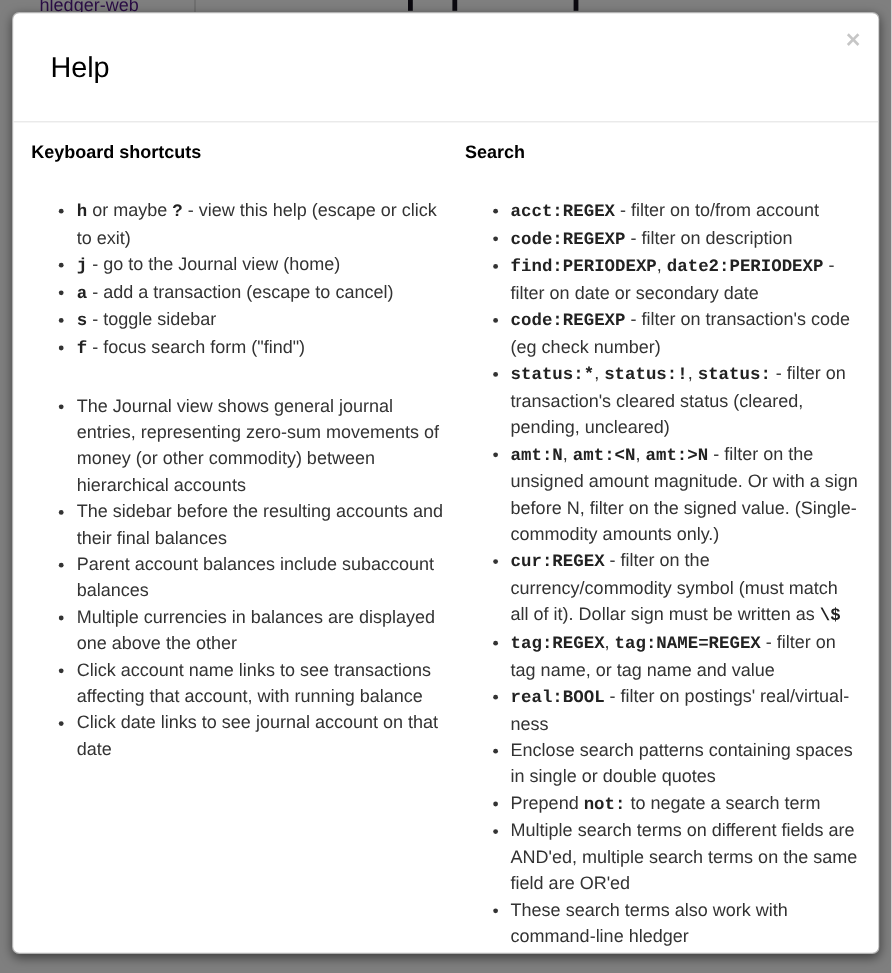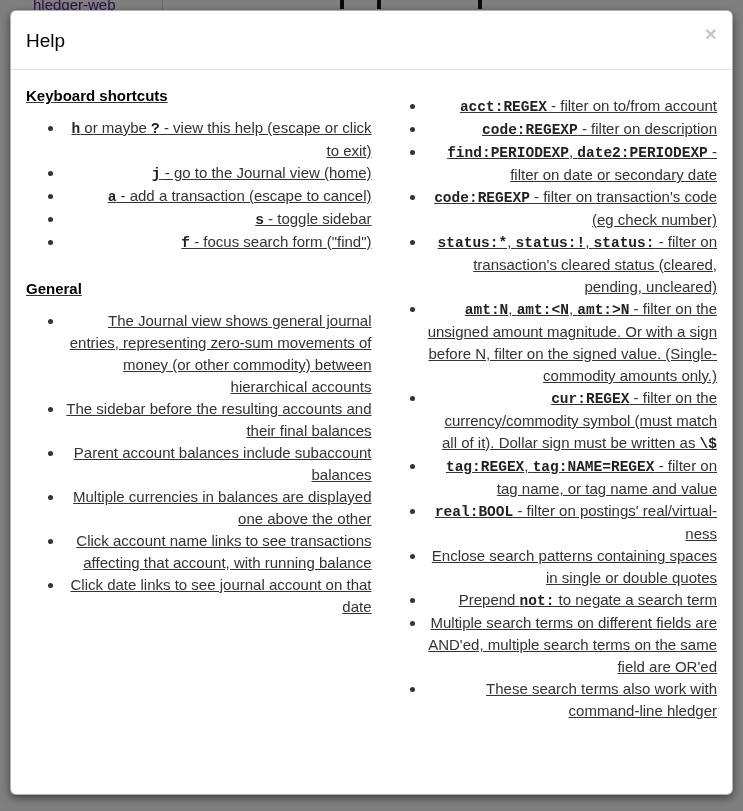--- a/index.html
+++ b/index.html
@@ -41,42 +41,42 @@
     border-radius: 6px;
     box-shadow: 0 3px 9px rgba(0,0,0,0.5);
     overflow: hidden;
   }
   .modal-header {
     padding: 16px 15px 14px;
     border-bottom: 1px solid #e5e5e5;
     position: relative;
   }
   .modal-title {
-    margin: 0; font-size: 19px; font-weight: 400; color: #000; line-height: 28px;
+    margin: 16px; font-size: 24px; font-weight: 400; color: #000; line-height: 28px;
   }
   .close-btn {
     position: absolute; top: 12px; right: 15px;
     border: 0; background: none; padding: 0; cursor: pointer;
     font-size: 21px; font-weight: bold; line-height: 1;
     color: #000; opacity: 0.22;
     font-family: "Liberation Sans", sans-serif;
   }
   .modal-body { padding: 15px 15px 40px; font-size: 15px; line-height: 22px; }
-  .row { display: flex; text-decoration: underline; }
+  .row { display: flex; }
   .col { width: 50%; }
   .col-right { padding-left: 16px; }
 
   .section-heading {
     font-weight: bold; color: #000;
     margin: 24px 0 10px;
     font-size: 15px; line-height: 22px;
   }
   .col > div:first-child .section-heading { margin-top: 0; }
 
-  ul.help-list { margin: 10px 0 10px; padding-left: 38px; text-align: right; }
+  ul.help-list { margin: 26px 0 10px; padding-left: 38px; }
   ul.help-list li { line-height: 22px; }
 
   code.term {
     font-family: "Liberation Mono", monospace;
     font-weight: bold;
     font-size: 14.5px;
     color: #222;
     background: none; padding: 0;
     white-space: nowrap;
   }
@@ -106,33 +106,33 @@
             <p class="section-heading">Keyboard shortcuts</p>
             <ul class="help-list">
               <li><code class="term">h</code> or maybe <code class="term">?</code> - view this help (escape or click to exit)</li>
               <li><code class="term">j</code> - go to the Journal view (home)</li>
               <li><code class="term">a</code> - add a transaction (escape to cancel)</li>
               <li><code class="term">s</code> - toggle sidebar</li>
               <li><code class="term">f</code> - focus search form ("find")</li>
             </ul>
           </div>
         <div>
-            <p class="section-heading">General</p>
             <ul class="help-list">
               <li>The Journal view shows general journal entries, representing zero-sum movements of money (or other commodity) between hierarchical accounts</li>
               <li>The sidebar before the resulting accounts and their final balances</li>
               <li>Parent account balances include subaccount balances</li>
               <li>Multiple currencies in balances are displayed one above the other</li>
               <li>Click account name links to see transactions affecting that account, with running balance</li>
               <li>Click date links to see journal account on that date</li>
             </ul>
           </div>
       </div>
       <div class="col col-right">
         <div>
+            <p class="section-heading">Search</p>
             <ul class="help-list">
               <li><code class="term">acct:REGEX</code> - filter on to/from account</li>
               <li><code class="term">code:REGEXP</code> - filter on description</li>
               <li><code class="term">find:PERIODEXP</code>, <code class="term">date2:PERIODEXP</code> - filter on date or secondary date</li>
               <li><code class="term">code:REGEXP</code> - filter on transaction's code (eg check number)</li>
               <li><code class="term">status:*</code>, <code class="term">status:!</code>, <code class="term">status:</code> - filter on transaction's cleared status (cleared, pending, uncleared)</li>
               <li><code class="term">amt:N</code>, <code class="term">amt:&lt;N</code>, <code class="term">amt:&gt;N</code> - filter on the unsigned amount magnitude. Or with a sign before N, filter on the signed value. (Single-commodity amounts only.)</li>
               <li><code class="term">cur:REGEX</code> - filter on the currency/commodity symbol (must match all of it). Dollar sign must be written as <code class="term">\$</code></li>
               <li><code class="term">tag:REGEX</code>, <code class="term">tag:NAME=REGEX</code> - filter on tag name, or tag name and value</li>
               <li><code class="term">real:BOOL</code> - filter on postings' real/virtual-ness</li>

